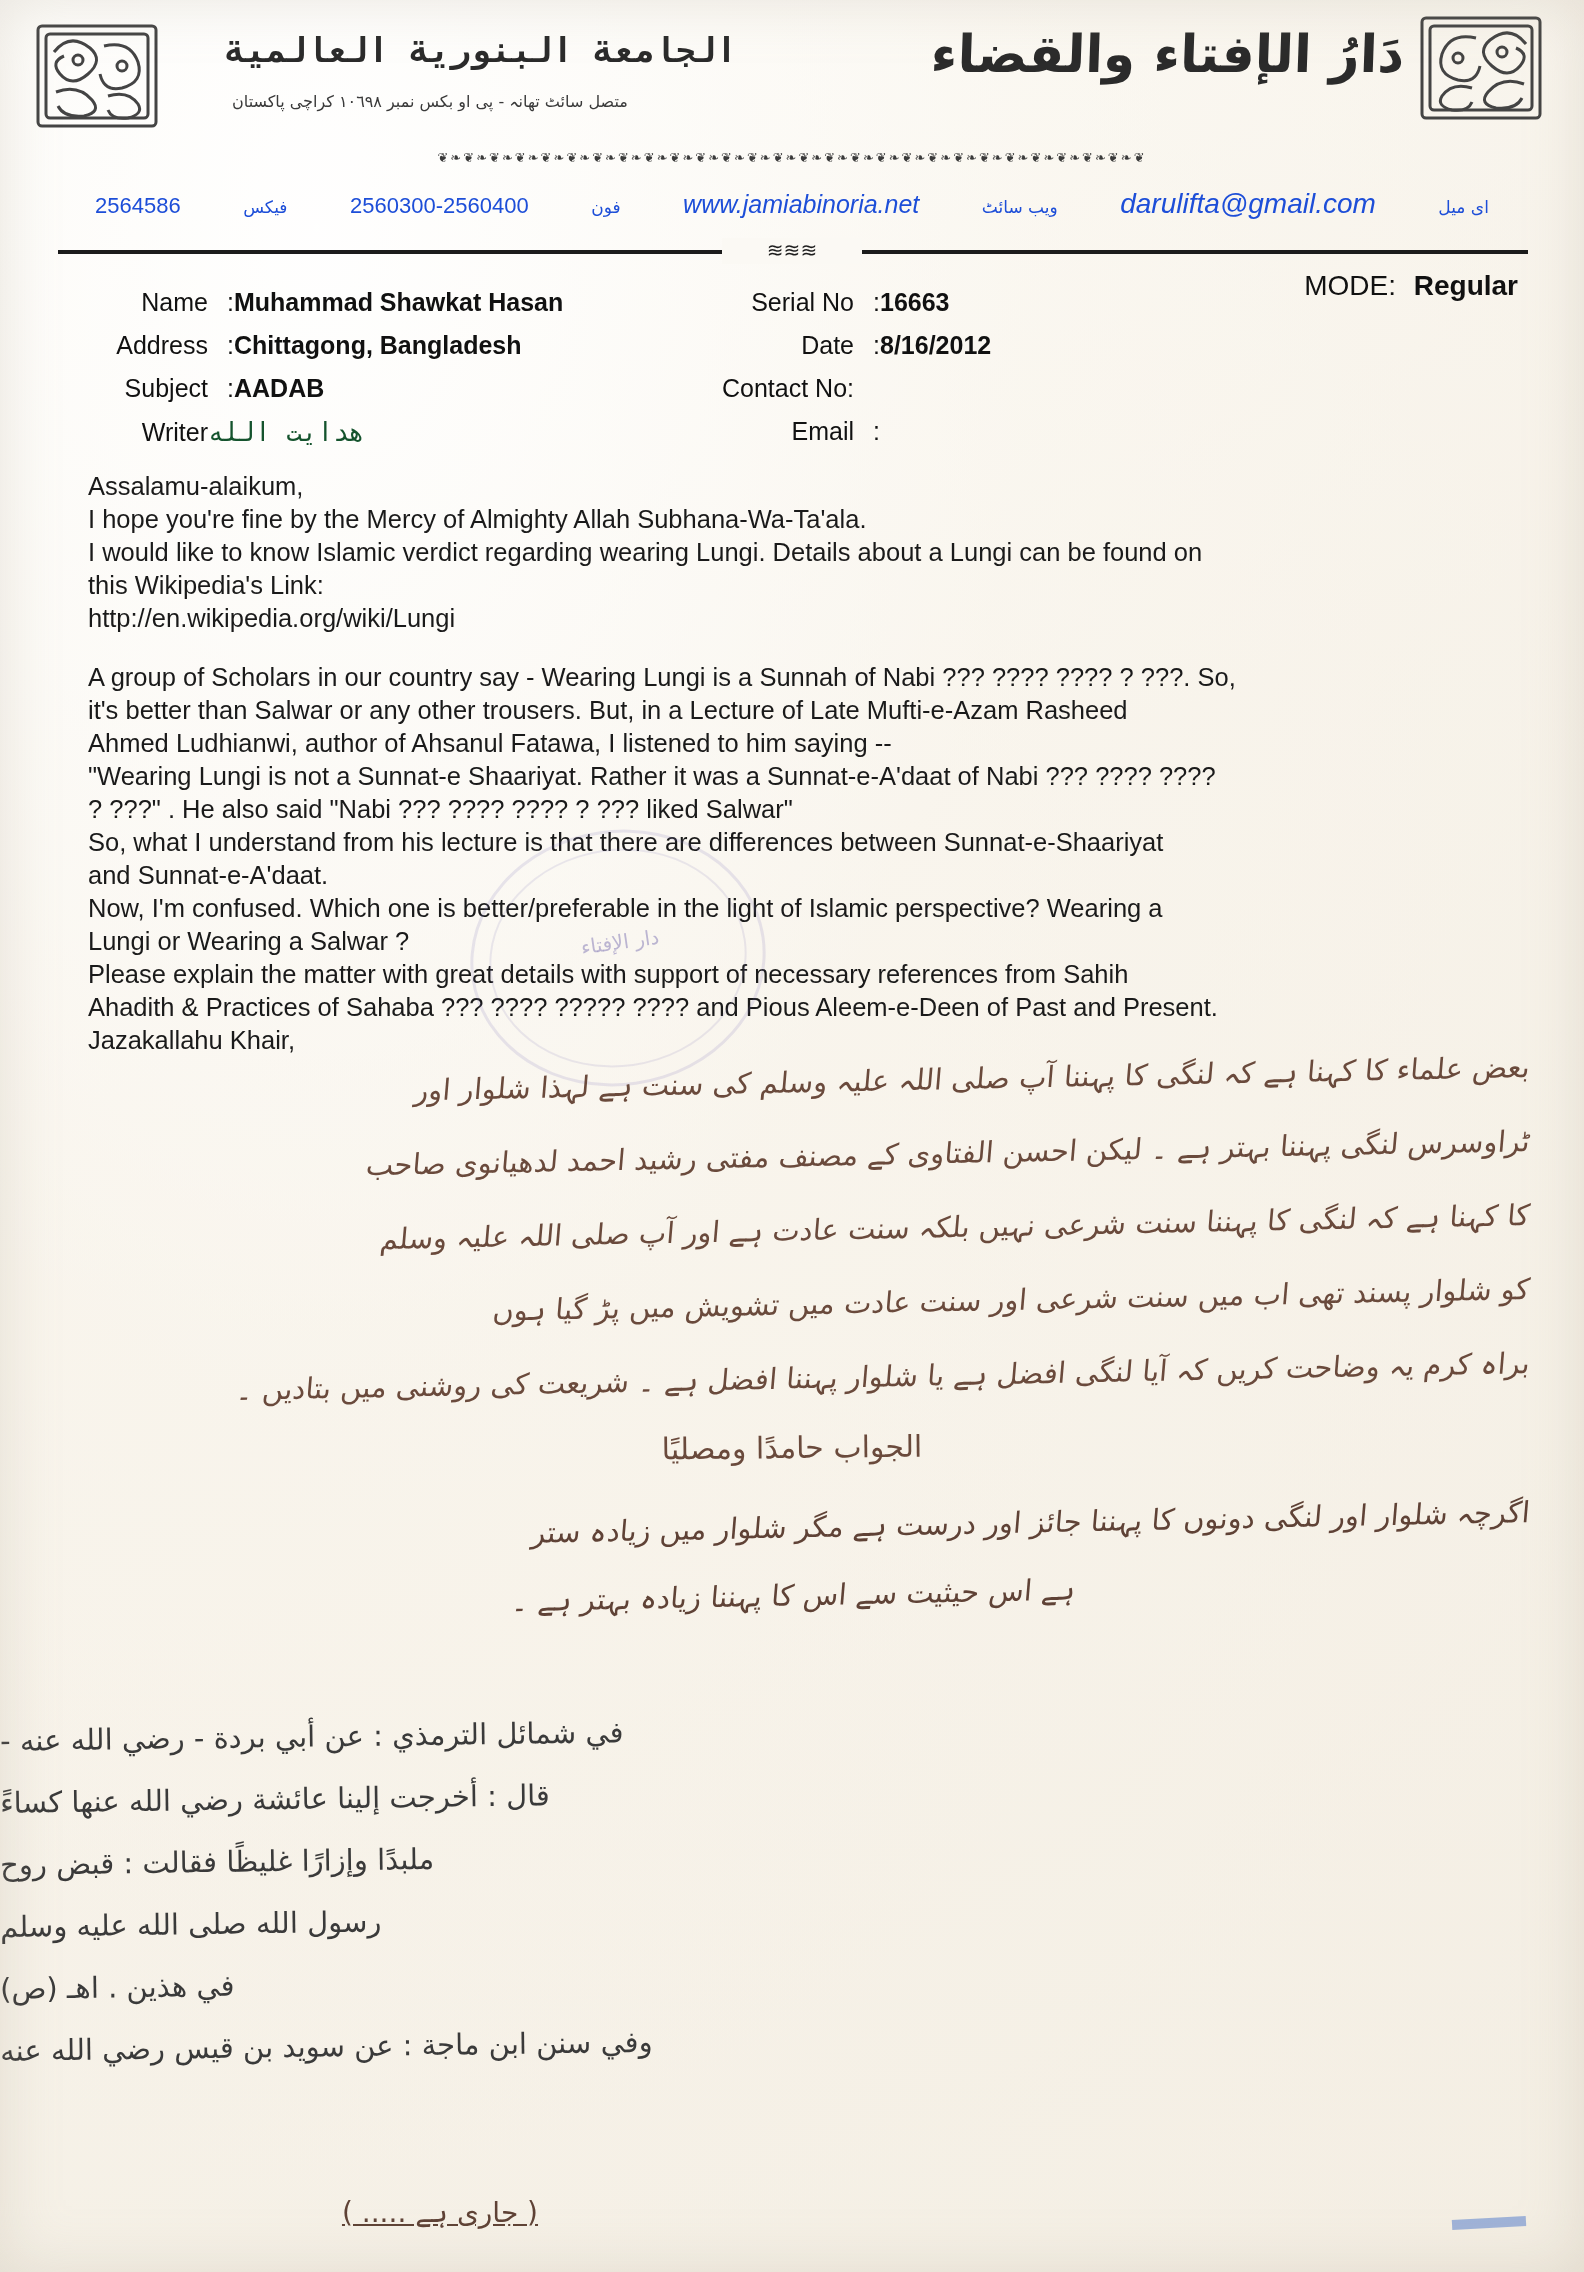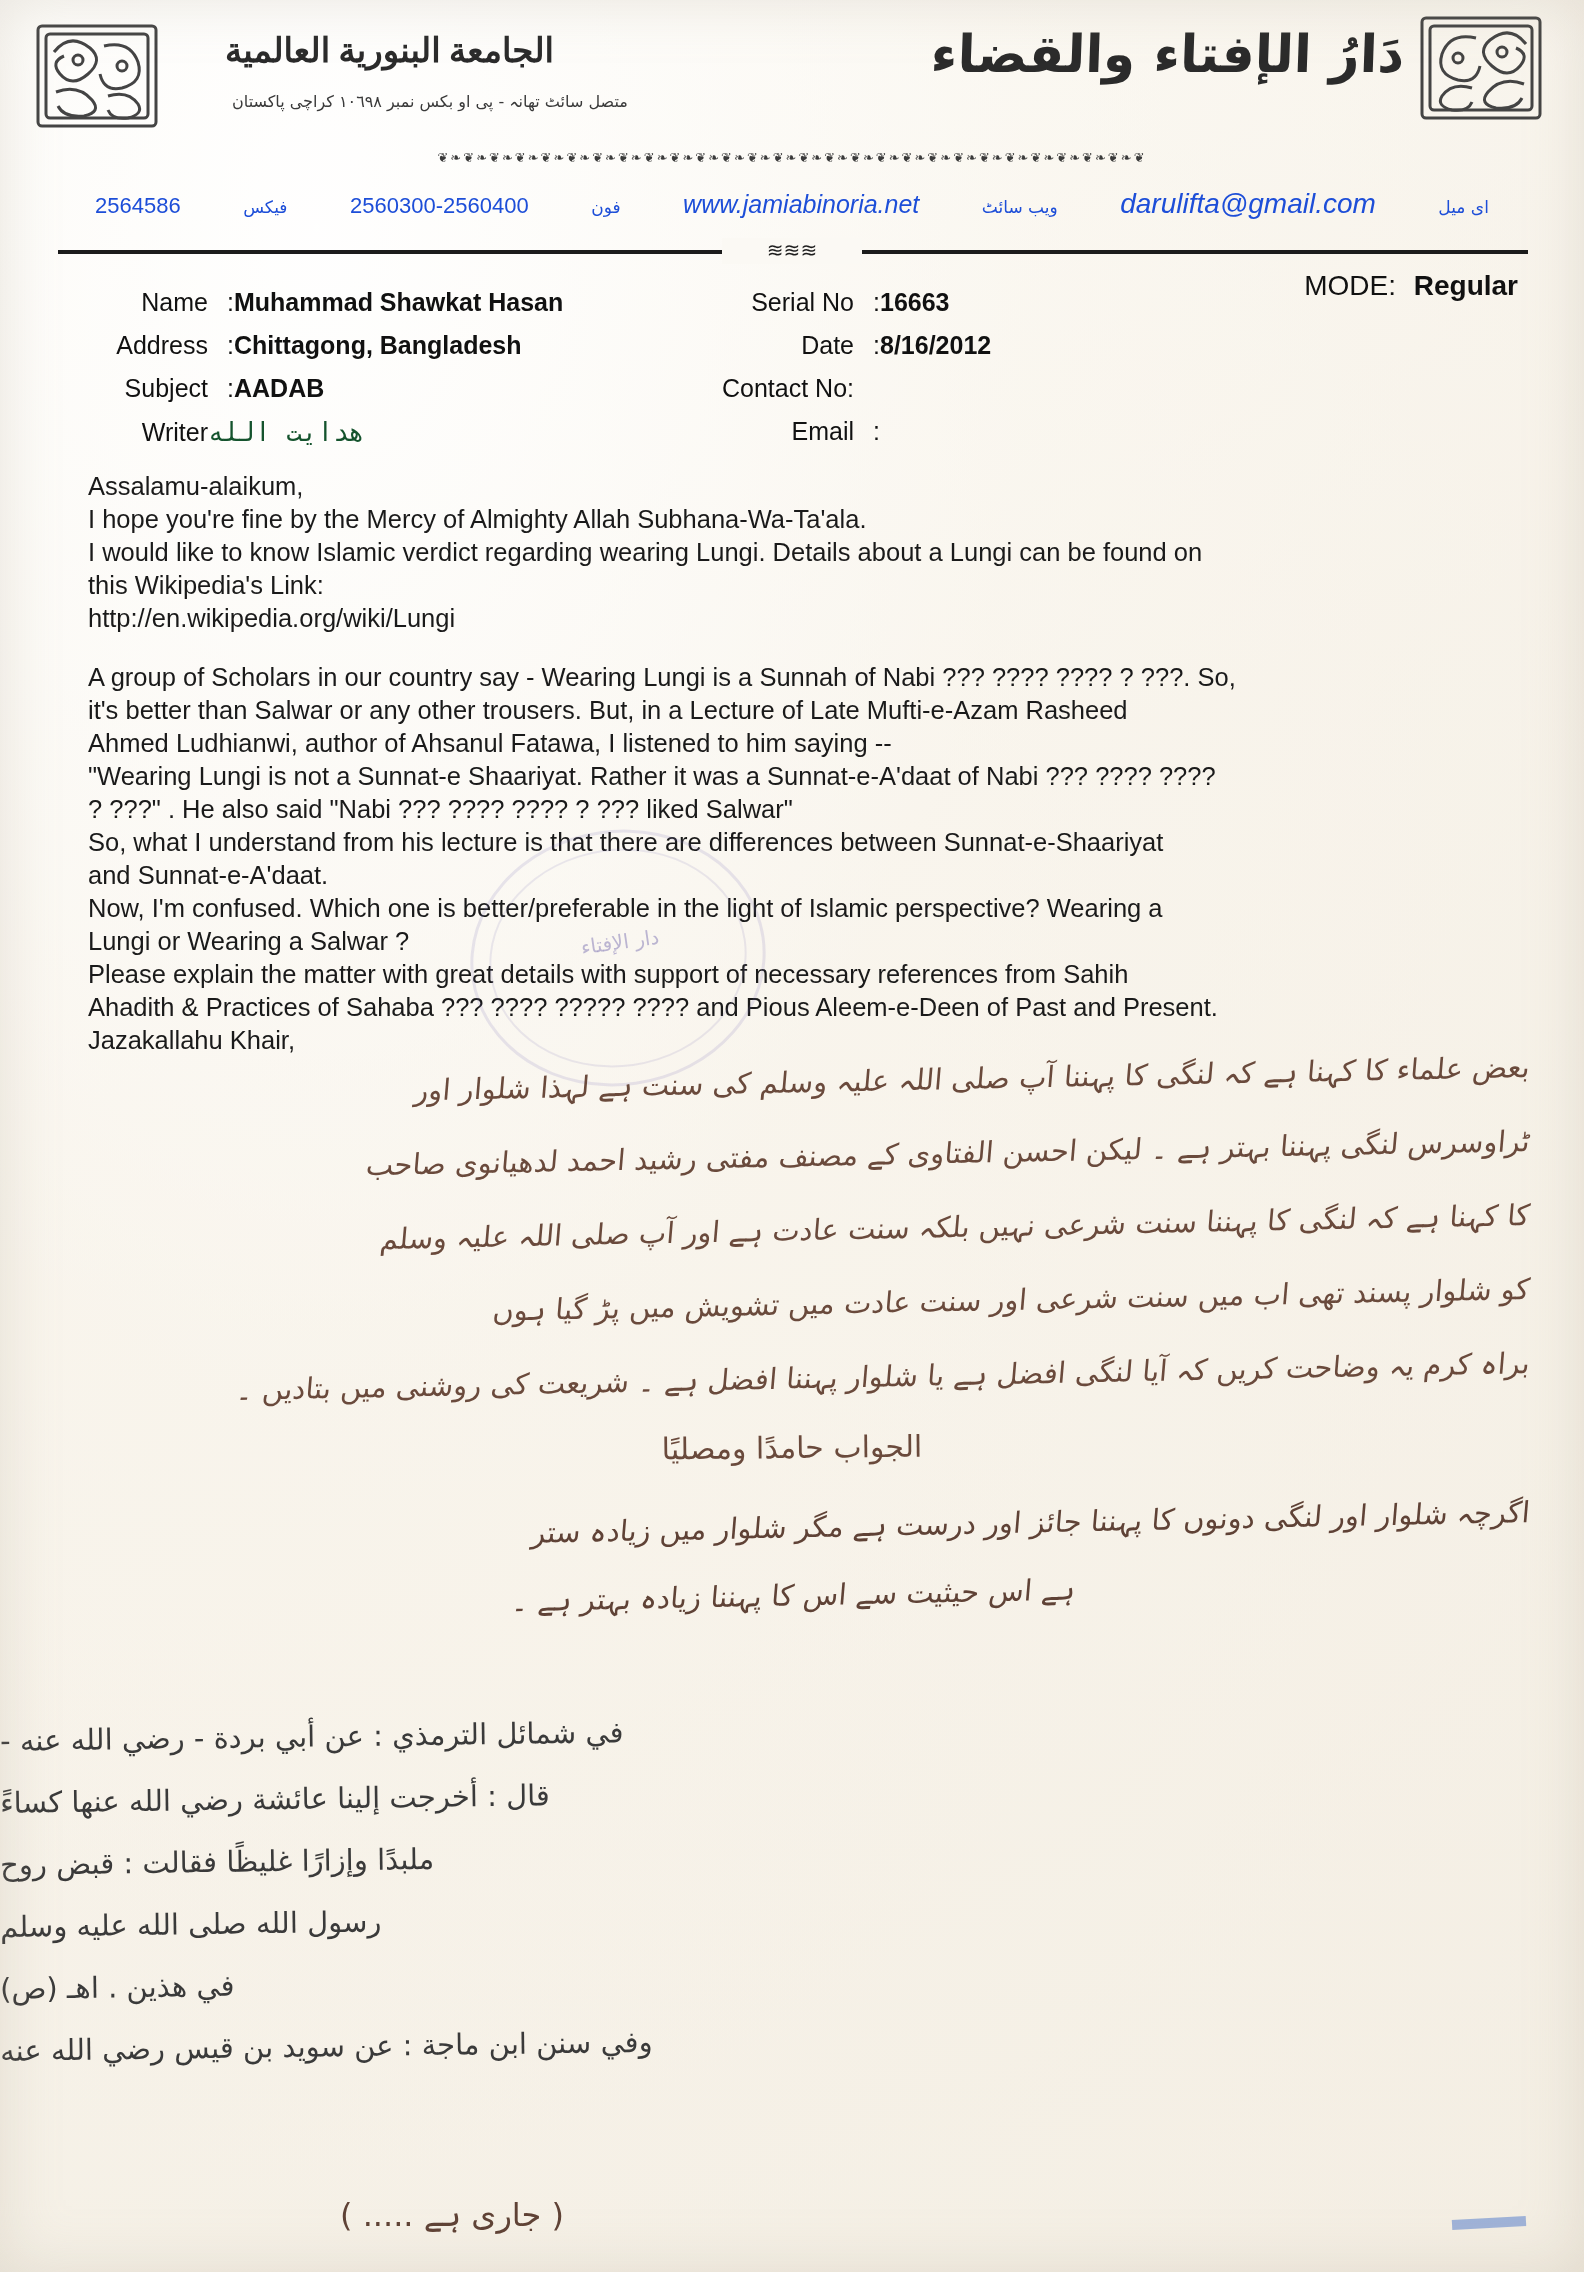--- a/index.html
+++ b/index.html
@@ -59,21 +59,21 @@
     color: #2b2b2b;
     direction: rtl;
     letter-spacing: 1px;
     white-space: nowrap;
     transform: skewX(-2deg);
   }
   #header-ar-left {
     position: absolute;
     left: 225px;
     top: 30px;
-    font-family: Liberation Serif, serif;
+    font-family: Liberation Mono, monospace;
     font-size: 34px;
     font-weight: 700;
     color: #2b2b2b;
     direction: rtl;
     white-space: nowrap;
   }
   #header-ar-left-sub {
     position: absolute;
     left: 232px;
     top: 92px;
@@ -245,27 +245,28 @@
     font-size: 29px;
     line-height: 62px;
   }
   #arabic-block .ar-line {
     white-space: nowrap;
     transform: rotate(-0.8deg);
   }
   #continued {
     position: absolute;
     top: 2196px;
-    left: 12px;
+    left: 0;
     width: 880px;
     text-align: center;
     direction: rtl;
     font-family: "DejaVu Sans", sans-serif;
-    font-size: 32px;
+    font-size: 28px;
     color: #5f4236;
+    text-decoration: underline;
   }
 
   
   #stamp {
     position: absolute;
     left: 470px;
     top: 830px;
     width: 290px;
     height: 250px;
     border: 3px solid rgba(120,110,180,0.35);

